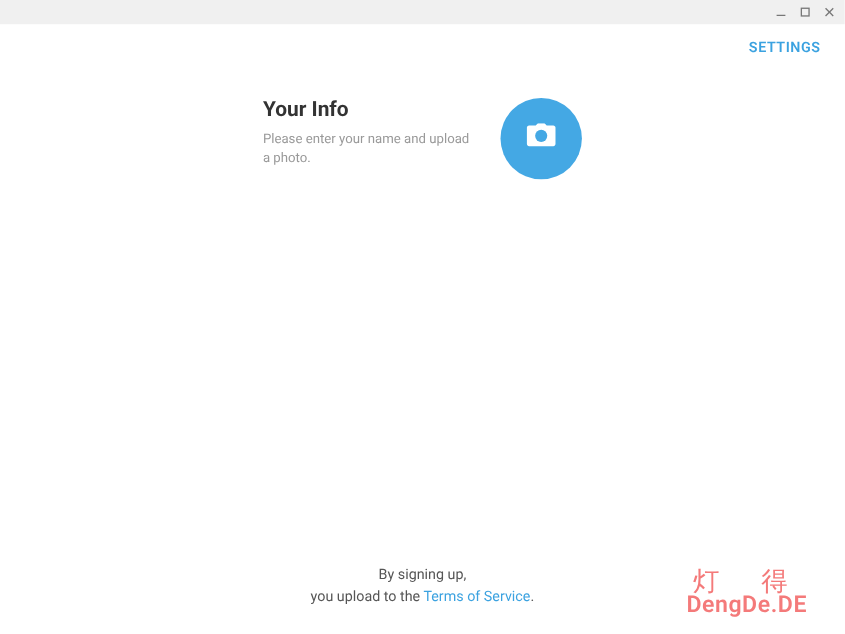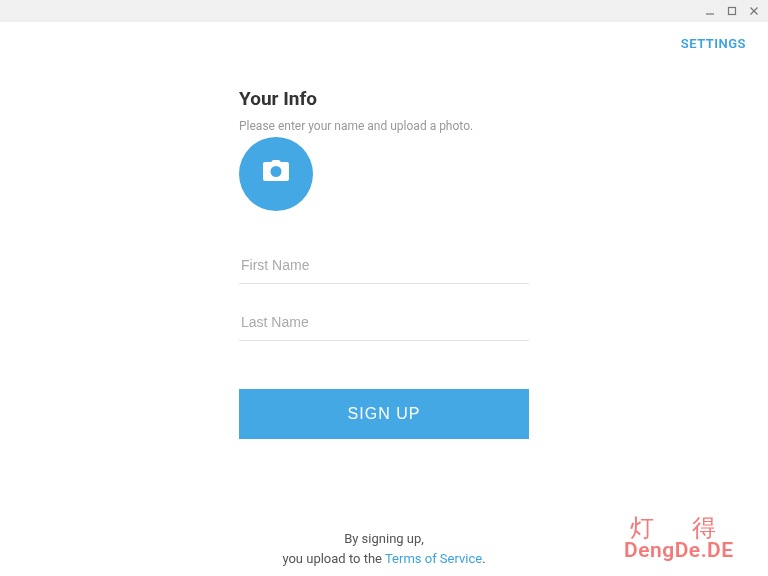--- a/index.html
+++ b/index.html
@@ -47,21 +47,20 @@
       cursor: pointer;
     }
     .content {
       width: 290px;
       margin: 36px auto 0 auto;
     }
     .info-row {
       display: flex;
       justify-content: space-between;
       align-items: flex-start;
-      flex-direction: column;
     }
     .info-text {
       flex: 1;
       padding-right: 20px;
     }
     .info-title {
       font-size: 19px;
       font-weight: 700;
       color: #333;
       margin-bottom: 8px;
@@ -105,21 +104,21 @@
       border: none;
       padding: 16px 0;
       font-size: 16px;
       font-weight: 500;
       letter-spacing: 1px;
       cursor: pointer;
       margin-top: 28px;
     }
     .footer-text {
       position: absolute;
-      bottom: 8px;
+      bottom: 24px;
       left: 0;
       right: 0;
       text-align: center;
       font-size: 13px;
       color: #555;
       line-height: 1.5;
     }
     .footer-text a {
       color: #3ba2e0;
       text-decoration: none;
@@ -183,25 +182,20 @@
     <div class="avatar-upload">
       <span>
         <svg width="28" height="24" viewBox="0 0 28 24" fill="none">
           <path d="M9 2 L11 0 L17 0 L19 2 L25 2 C26.1 2 27 2.9 27 4 L27 19 C27 20.1 26.1 21 25 21 L3 21 C1.9 21 1 20.1 1 19 L1 4 C1 2.9 1.9 2 3 2 Z" fill="#fff"></path>
           <circle cx="14" cy="11.5" r="5.5" fill="#44a8e4"></circle>
         </svg>
       </span>
     </div>
   </div>
 
-  <div class="form">
-    <input type="text" class="input-field" placeholder="First Name" style="">
-    <input type="text" class="input-field" placeholder="Last Name" style="">
-    <button class="signup-btn">SIGN UP</button>
-  </div>
 </div>
 
 <div class="footer-text">
   <span>By signing up,</span><br>
   <span>you upload to the </span><a>Terms of Service</a><span>.</span>
 </div>
 
 <div class="watermark">
   <div class="wm-top">灯得</div>
   <div class="wm-bottom">DengDe.DE</div>

